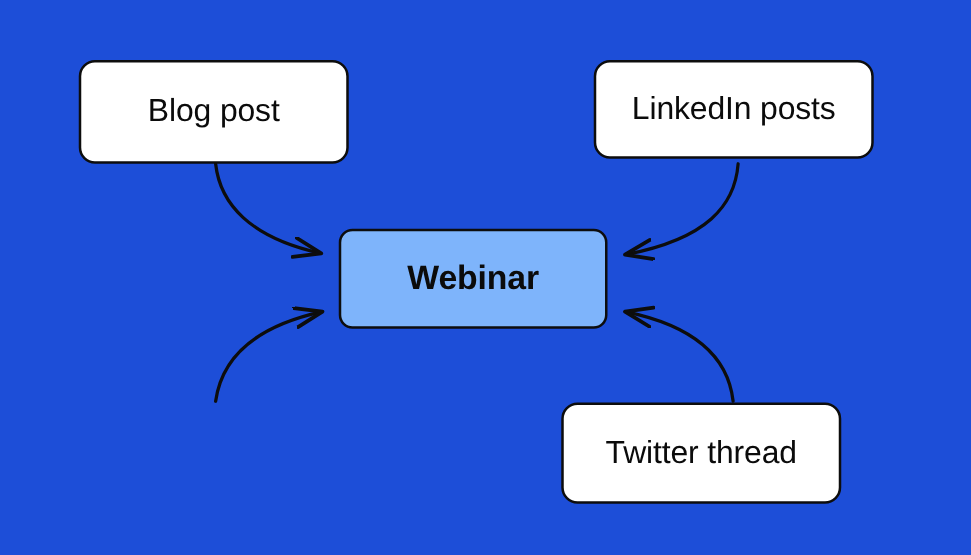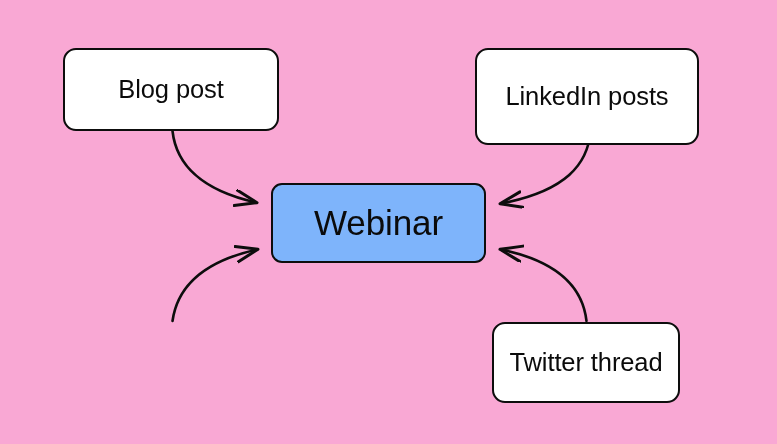--- a/index.html
+++ b/index.html
@@ -54,51 +54,52 @@
   #node-blog-post {
     left: 63px;
     top: 48px;
     width: 216px;
     height: 83px;
   }
   #node-linkedin-posts {
     left: 475px;
     top: 48px;
     width: 224px;
-    height: 97px;
+    height: 79px;
   }
   #node-instagram-stories {
     left: 63px;
     top: 322px;
     width: 216px;
     height: 81px;
   }
   #node-twitter-thread {
-    left: 492px;
+    left: 449px;
     top: 322px;
-    width: 188px;
+    width: 224px;
     height: 81px;
   }
   
   #node-webinar {
     left: 271px;
     top: 183px;
     width: 215px;
     height: 80px;
     border-radius: 11px;
     border-width: 2px;
   }
   #node-webinar .node-label {
-    font-size: 35px;
+    font-size: 27px;
+    font-weight: bold;
   }
 </style>
 </head>
 <body>
 
-<div id="diagram-canvas" style="background: #f9a8d4;">
+<div id="diagram-canvas" style="background: #1d4ed8;">
 
   <svg id="arrow-layer" width="777" height="444" viewBox="0 0 777 444" xmlns="http://www.w3.org/2000/svg">
     <defs>
       <marker id="arrowhead" markerWidth="10" markerHeight="10" refX="8.4" refY="3.4" orient="auto" markerUnits="strokeWidth">
         <path d="M0.4,0.4 L8.8,3.4 L0.4,6.4" fill="none" stroke="#0d0d0d" stroke-width="1.15" stroke-linecap="round" stroke-linejoin="round"></path>
       </marker>
     </defs>
 
     <path d="M 172.5 131 C 176 163, 200 190, 256 202.5" fill="none" stroke="#0d0d0d" stroke-width="2.6" stroke-linecap="round" marker-end="url(#arrowhead)"></path>
 

